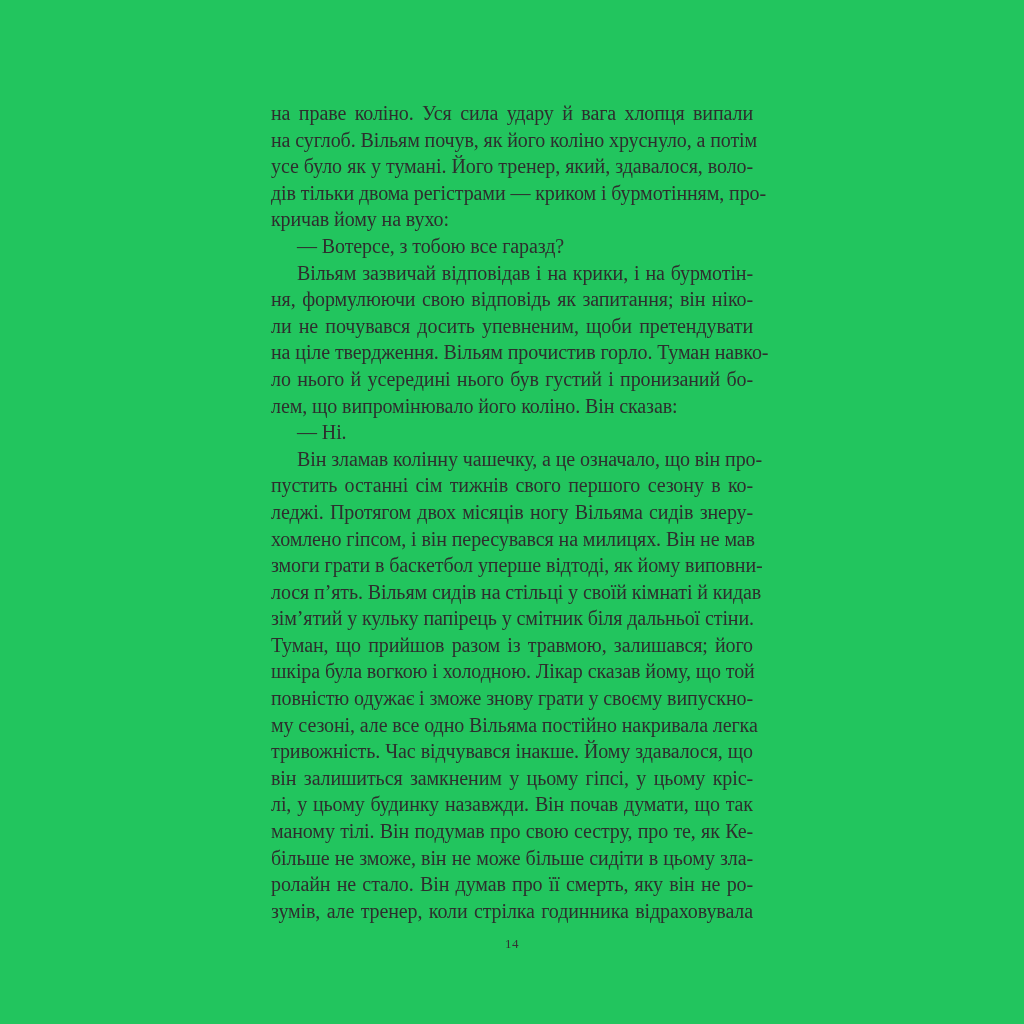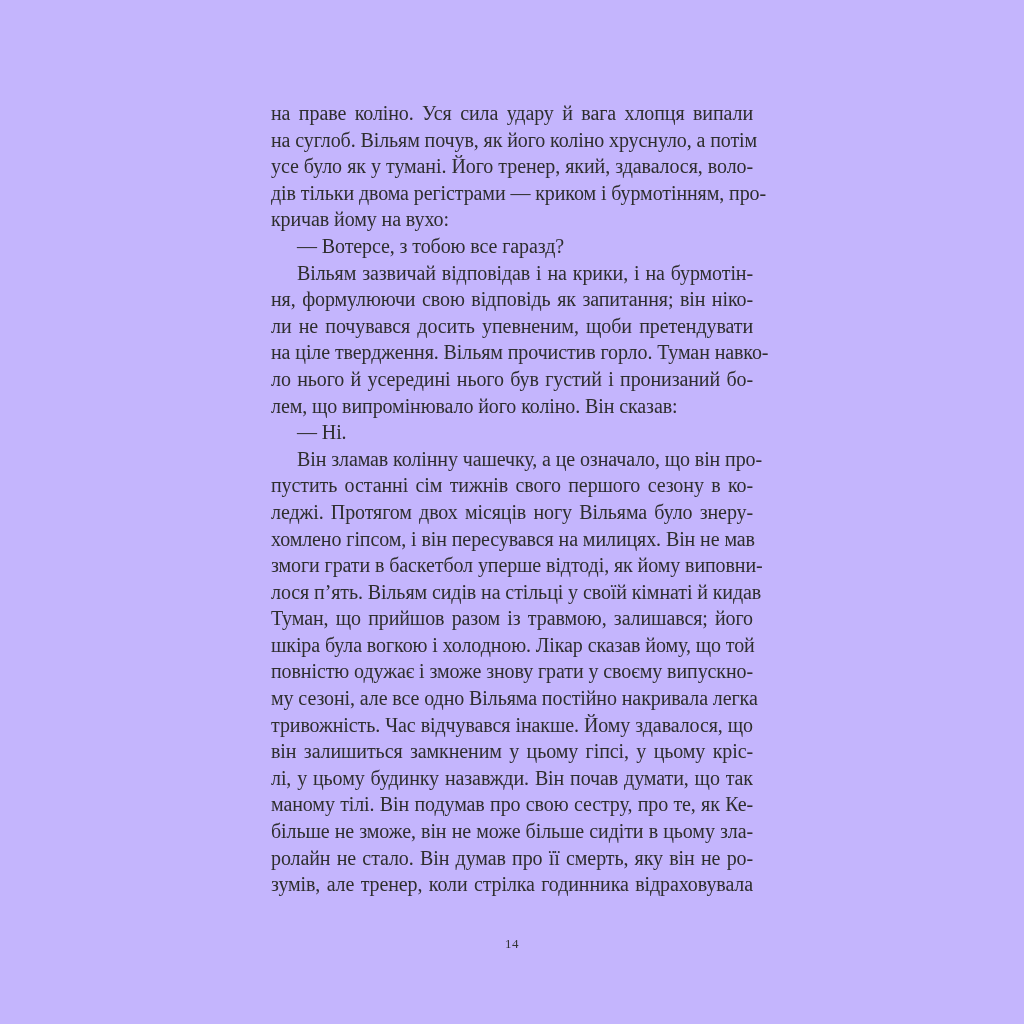--- a/index.html
+++ b/index.html
@@ -13,21 +13,21 @@
       position: relative;
       overflow: hidden;
       font-family: "Liberation Serif", "DejaVu Serif", serif;
       color: #2e2e2e;
     }
     .page {
       position: absolute;
       left: 0; top: 0;
       width: 1024px;
       height: 1024px;
-      background: #c4b5fd;
+      background: #22c55e;
     }
     .text-block {
       position: absolute;
       left: 271px;
       top: 100px;
       width: 482px;
     }
     .line {
       display: block;
       height: 26.6px;
@@ -69,24 +69,25 @@
       <span class="line indent last">— Вотерсе, з тобою все гаразд?</span>
       <span class="line indent">Вільям зазвичай відповідав і на крики, і на бурмотін-</span>
       <span class="line">ня, формулюючи свою відповідь як запитання; він ніко-</span>
       <span class="line">ли не почувався досить упевненим, щоби претендувати</span>
       <span class="line">на ціле твердження. Вільям прочистив горло. Туман навко-</span>
       <span class="line">ло нього й усередині нього був густий і пронизаний бо-</span>
       <span class="line last">лем, що випромінювало його коліно. Він сказав:</span>
       <span class="line indent last">— Ні.</span>
       <span class="line indent">Він зламав колінну чашечку, а це означало, що він про-</span>
       <span class="line">пустить останні сім тижнів свого першого сезону в ко-</span>
-      <span class="line">леджі. Протягом двох місяців ногу Вільяма було знеру-</span>
+      <span class="line">леджі. Протягом двох місяців ногу Вільяма сидів знеру-</span>
       <span class="line">хомлено гіпсом, і він пересувався на милицях. Він не мав</span>
       <span class="line">змоги грати в баскетбол уперше відтоді, як йому виповни-</span>
       <span class="line">лося п’ять. Вільям сидів на стільці у своїй кімнаті й кидав</span>
+      <span class="line">зім’ятий у кульку папірець у смітник біля дальньої стіни.</span>
       <span class="line">Туман, що прийшов разом із травмою, залишався; його</span>
       <span class="line">шкіра була вогкою і холодною. Лікар сказав йому, що той</span>
       <span class="line">повністю одужає і зможе знову грати у своєму випускно-</span>
       <span class="line">му сезоні, але все одно Вільяма постійно накривала легка</span>
       <span class="line">тривожність. Час відчувався інакше. Йому здавалося, що</span>
       <span class="line">він залишиться замкненим у цьому гіпсі, у цьому кріс-</span>
       <span class="line">лі, у цьому будинку назавжди. Він почав думати, що так</span>
       <span class="line">маному тілі. Він подумав про свою сестру, про те, як Ке-</span>
       <span class="line">більше не зможе, він не може більше сидіти в цьому зла-</span>
       <span class="line">ролайн не стало. Він думав про її смерть, яку він не ро-</span>

